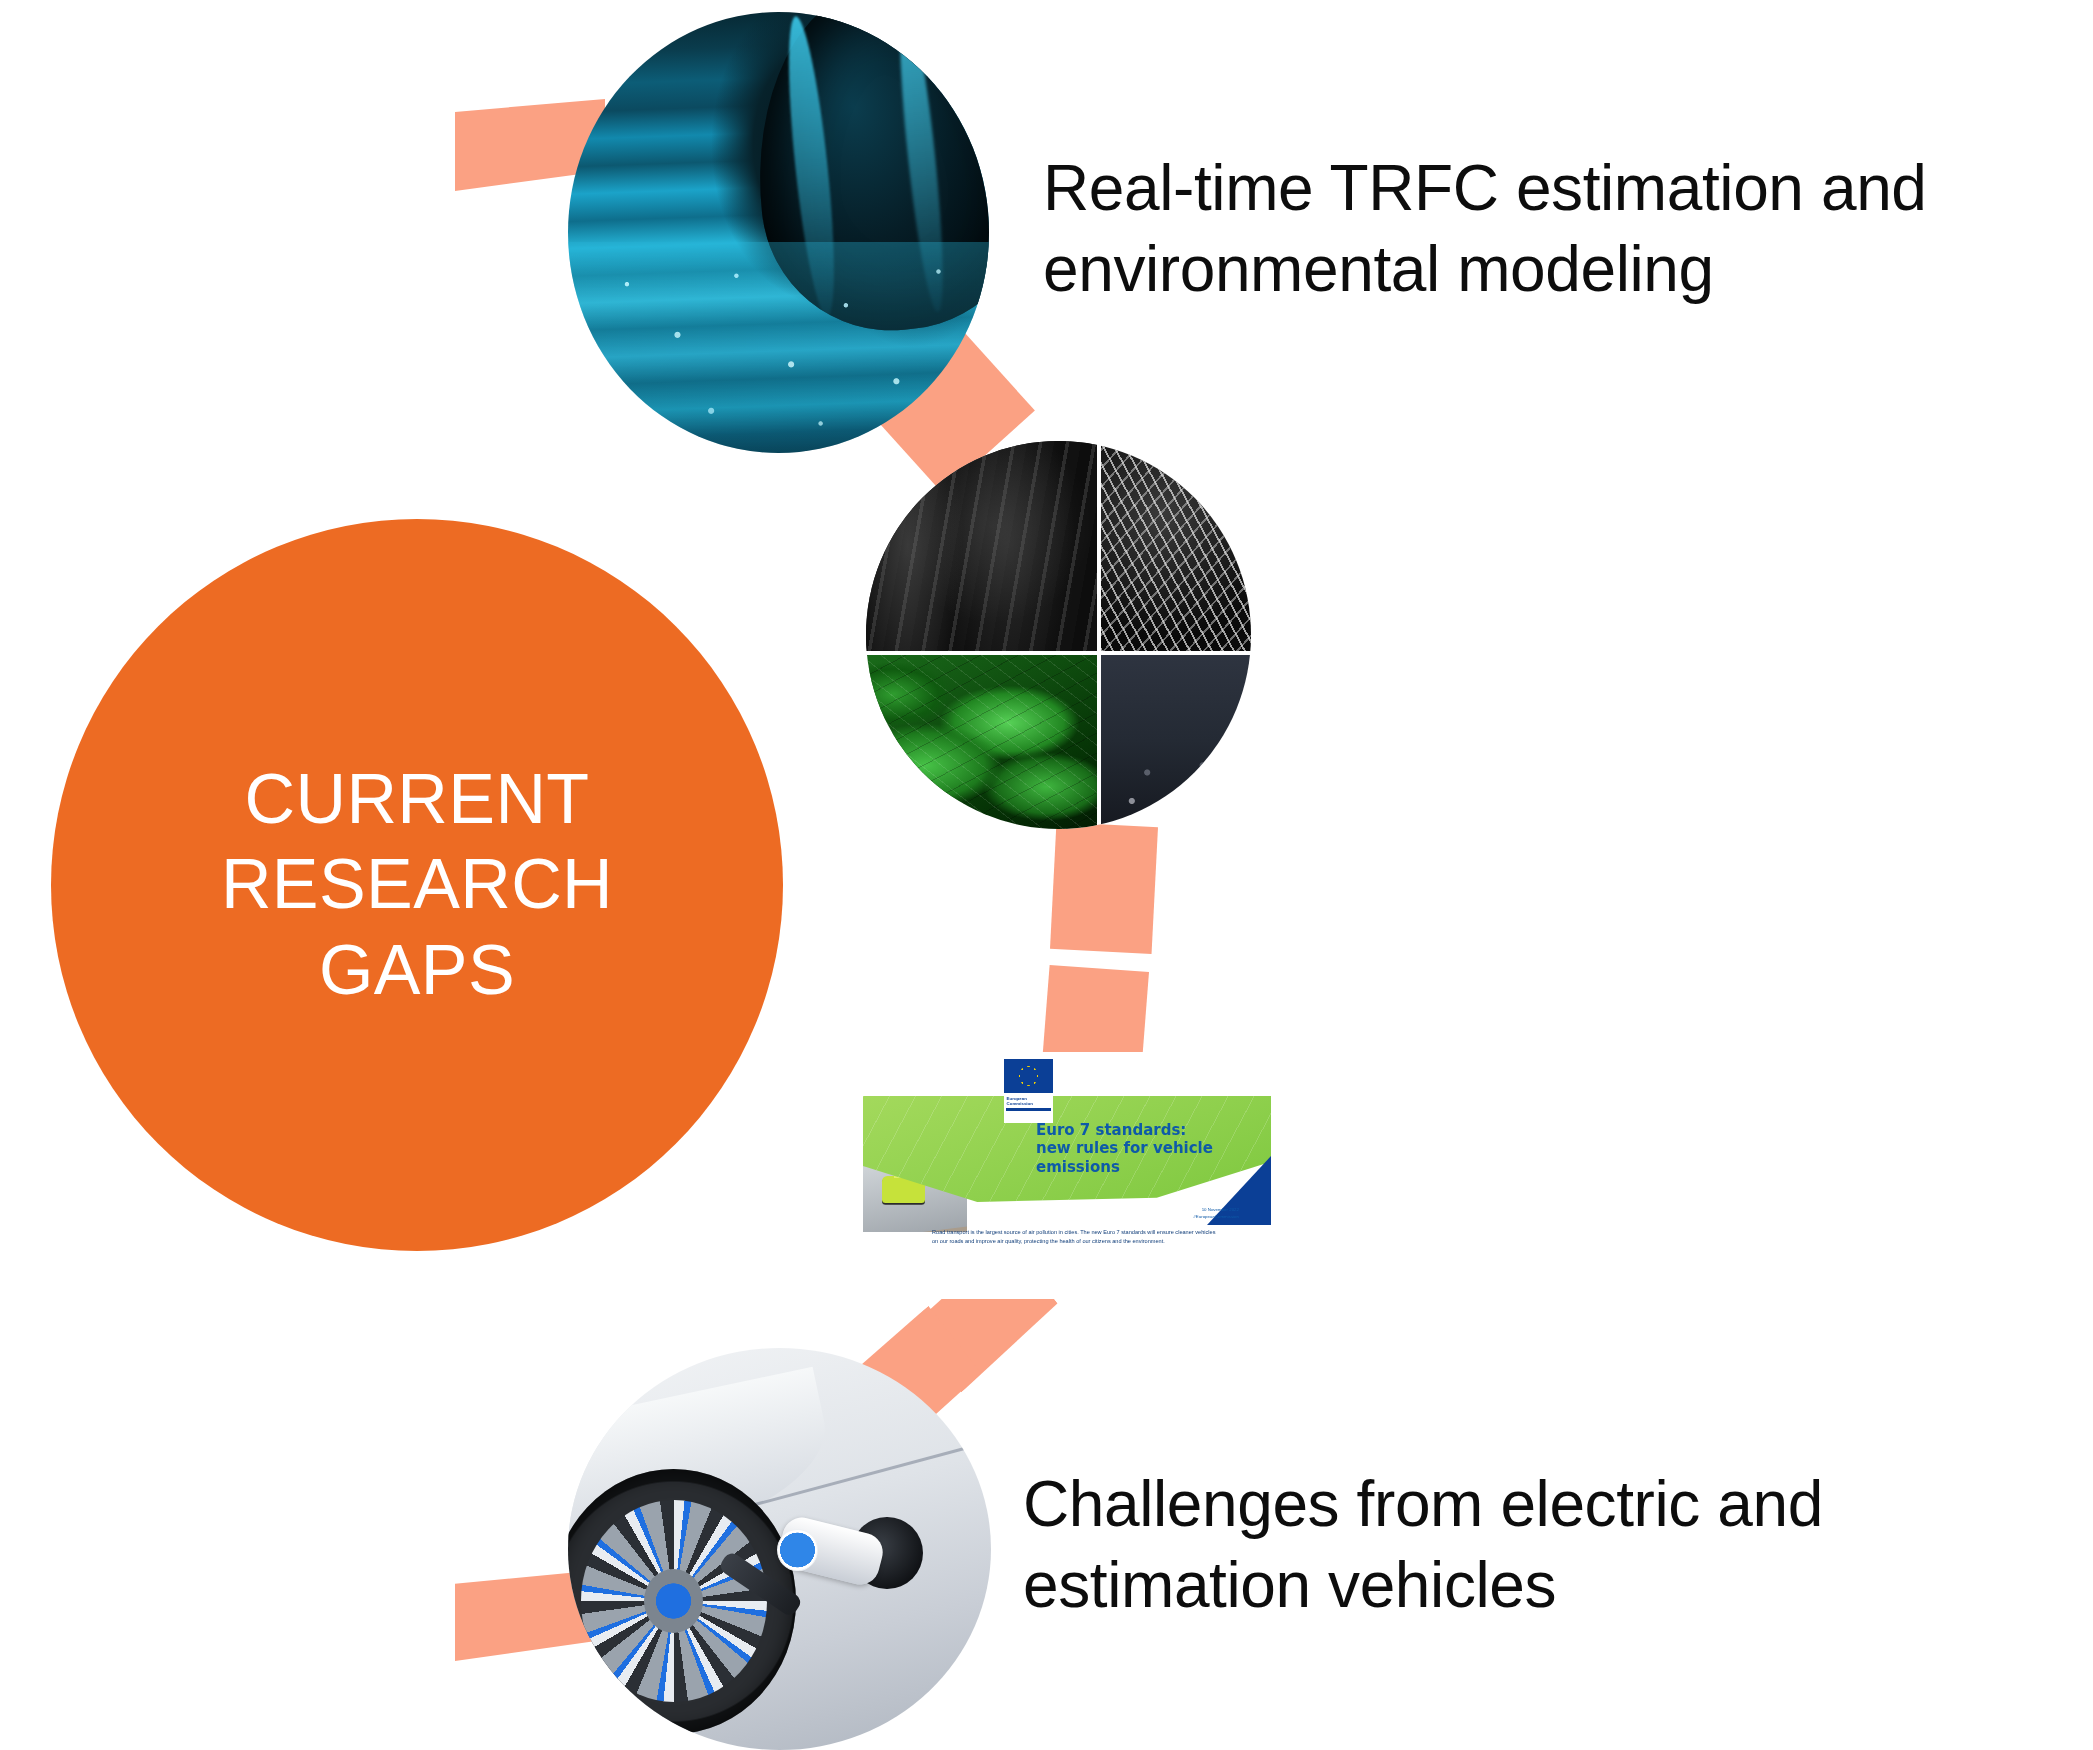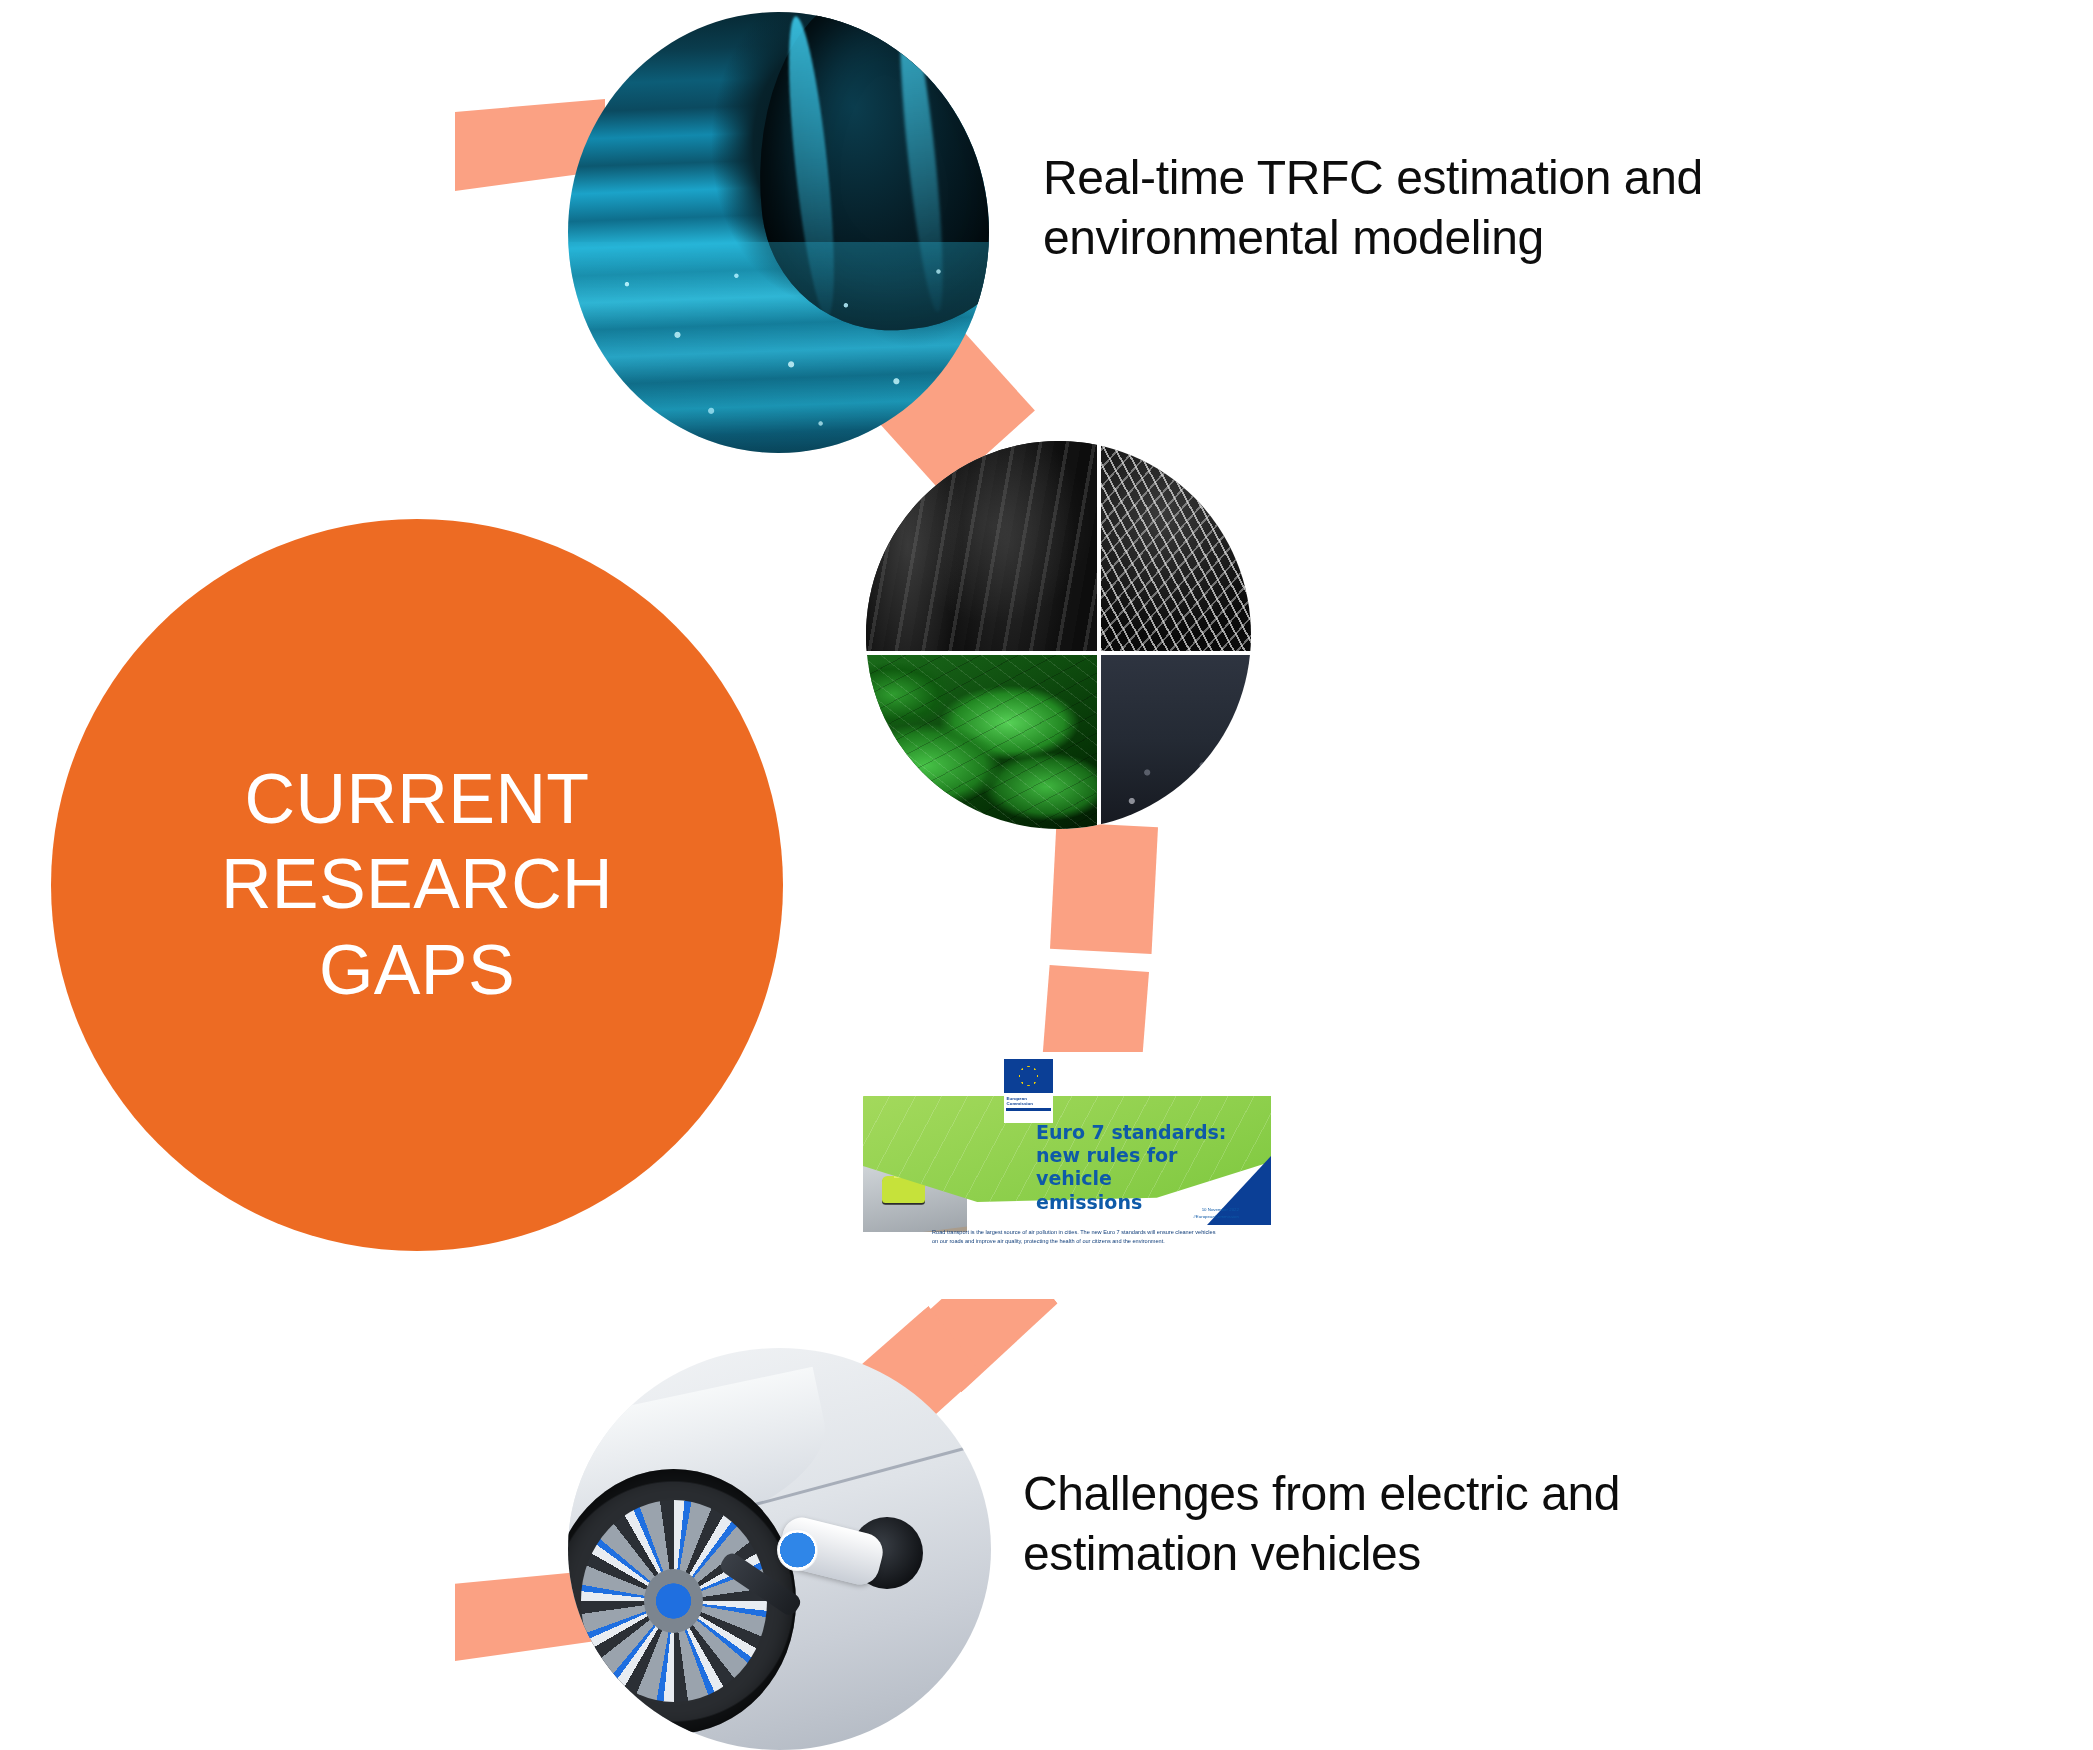--- a/index.html
+++ b/index.html
@@ -238,21 +238,21 @@
       radial-gradient(circle at 0% 50%, #f5d200 0 1.2px, transparent 1.4px),
       radial-gradient(circle at 15% 15%, #f5d200 0 1.2px, transparent 1.4px);
   }
   .poster .eu-sub {
     font-size: 4.4px; line-height: 1.25; color: #0b3f96;
     padding: 2.6px 1.8px 0 2.6px; text-align: left; font-weight: 700;
   }
   .poster .eu-rule { height: 2.6px; background: #0b3f96; margin: 1.8px 1.8px 0 1.8px; }
   .poster .headline {
     position: absolute; left: 173px; top: 69px; width: 221px;
-    color: #0e5aa8; font-weight: 700; font-size: 19px; line-height: 1.22;
+    color: #0e5aa8; font-weight: 700; font-size: 15px; line-height: 1.22;
     font-family: "DejaVu Sans", sans-serif;
   }
   .poster .stamp {
     position: absolute; right: 32px; top: 155px; width: 106px;
     text-align: right; color: #0e5aa8; font-size: 4.4px; line-height: 1.5;
   }
   .poster .blurb {
     position: absolute; left: 69px; top: 176px; width: 291px;
     color: #123f7a; font-size: 5.6px; line-height: 1.55; text-align: left;
   }
@@ -344,21 +344,21 @@
           transform: rotate(-38deg);
           clip-path: polygon(0 8%, 100% 0, 100% 90%, 0 100%); }
 
   #rb5a { left: 455px; top: 1569px; width: 155px; height: 92px;
           clip-path: polygon(0 16%, 100% 0, 100% 76%, 0 100%); }
 
   
   .node-label {
     position: absolute;
     color: #0d0d0d;
-    font-size: 48px;
+    font-size: 64px;
     line-height: 1.26;
     font-weight: 400;
     white-space: pre-line;
     letter-spacing: -0.4px;
     font-family: "Liberation Sans", sans-serif;
   }
   #label1 { left: 1043px; top: 148px;  width: 1041px; }
   #label2 { left: 1307px; top: 535px;  width: 776px; }
   #label3 { left: 1316px; top: 1105px; width: 776px; }
   #label4 { left: 1023px; top: 1464px; width: 1059px; }

